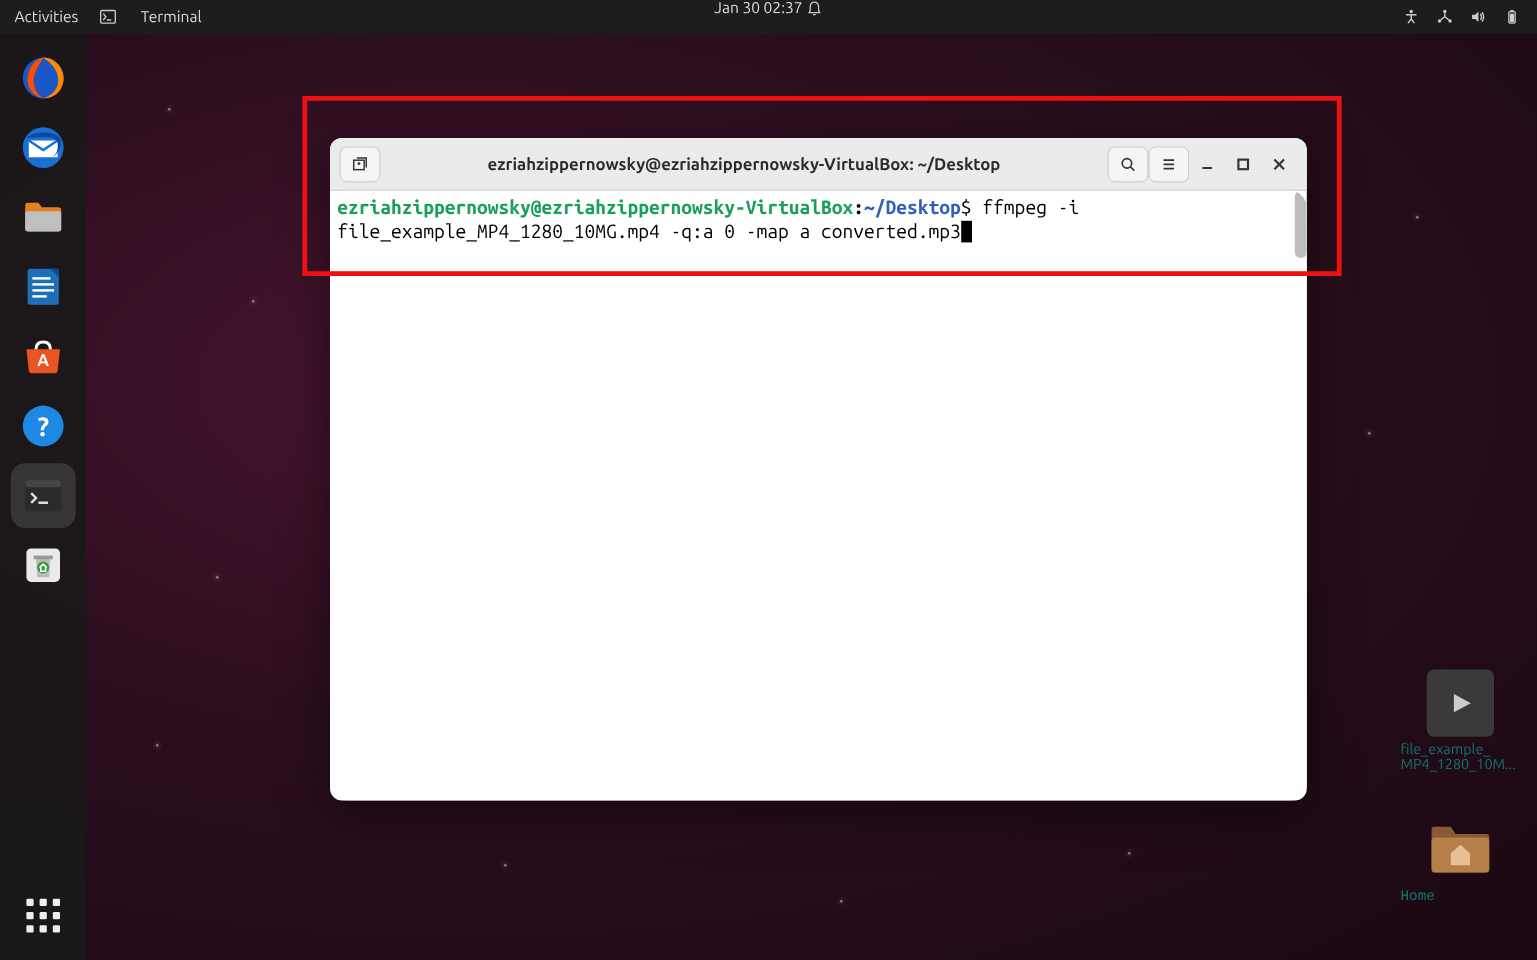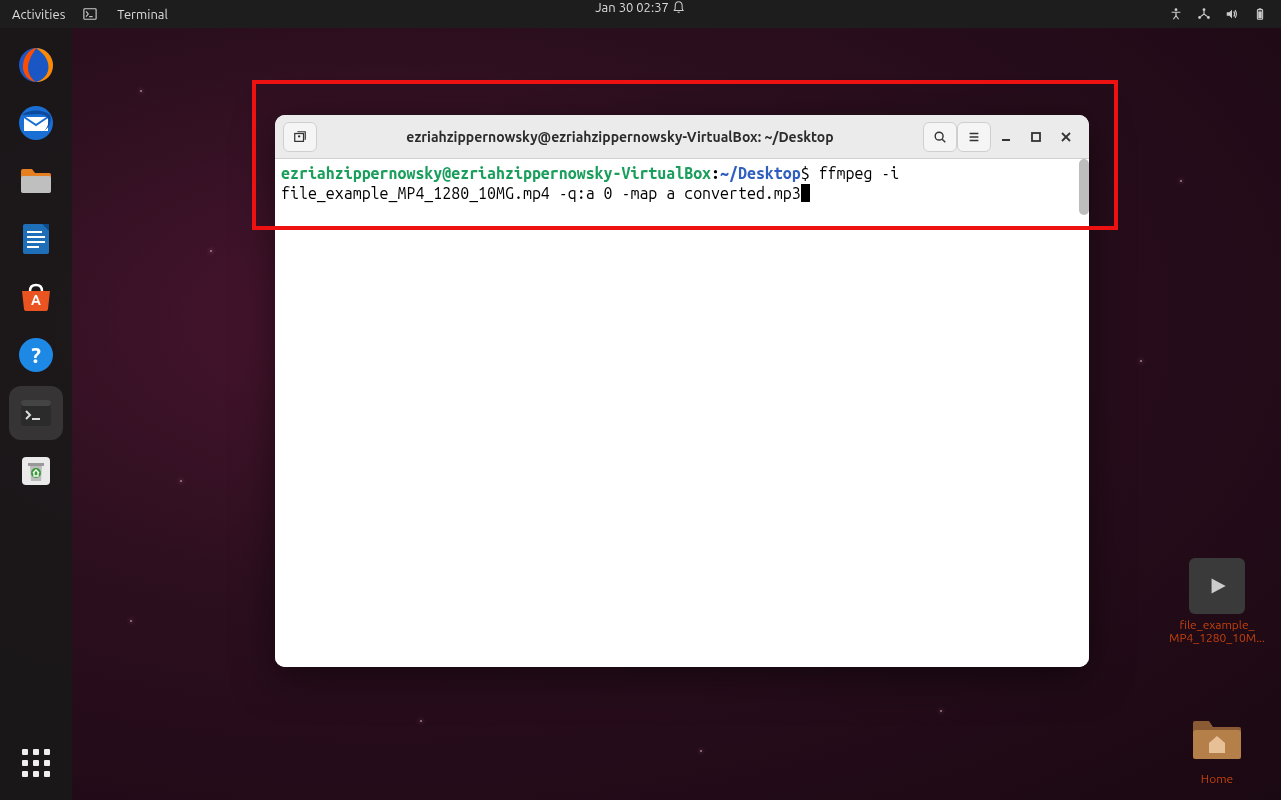--- a/index.html
+++ b/index.html
@@ -71,23 +71,23 @@
   align-content: center;
   justify-content: center;
   margin-bottom: 10px;
 }
 .app-grid span { background: #eee; border-radius: 1px; }
 
 
 .desktop-icon {
   position: absolute;
   width: 100px;
-  text-align: center;
+  text-align: left;
   font-size: 12px;
-  color: #c2410c;
+  color: #0f766e;
 }
 .desktop-icon .thumb {
   width: 56px; height: 56px;
   margin: 0 auto 4px;
   border-radius: 6px;
   display: flex;
   align-items: center;
   justify-content: center;
 }
 .desktop-icon .label {
@@ -164,20 +164,21 @@
 .term-body {
   flex: 1;
   background: #fff;
   font-family: "Ubuntu Mono", "Courier New", monospace;
   font-size: 16px;
   line-height: 20px;
   padding: 4px 6px;
   color: #000;
   position: relative;
   overflow: hidden;
+  border-radius: 14px;
 }
 .term-body .scrollbar {
   position: absolute;
   right: 0; top: 0;
   width: 10px; height: 56px;
   background: #bdbdbd;
   border-radius: 5px;
 }
 .prompt-user { color: #1a9e5c; font-weight: bold; }
 .prompt-colon { color: #000; font-weight: bold; }
@@ -333,21 +334,21 @@
 <div class="desktop-icon" style="right:14px; top:558px;">
   <div class="thumb" style="background:#3a3a3a;">
     <svg width="26" height="26" viewBox="0 0 24 24">
         <polygon points="7,5 20,12 7,19" fill="#ccc"></polygon>
       </svg>
   </div>
   <div class="label">file_example_</div>
   <div class="label">MP4_1280_10M...</div>
 </div>
 
-<div class="desktop-icon" style="right:14px; top:712px;">
+<div class="desktop-icon" style="right:14px; top:680px;font-family:Liberation Mono, monospace;">
   <div class="thumb" style="background:transparent;">
     <svg width="52" height="46" viewBox="0 0 52 46">
         <path d="M2 12 L2 6 Q2 4 4 4 L18 4 L22 10 L48 10 Q50 10 50 12 L50 40 Q50 42 48 42 L4 42 Q2 42 2 40 Z" fill="#8a5a34"></path>
         <rect x="2" y="13" width="48" height="29" rx="3" fill="#b57f4a"></rect>
         <path d="M18 36 L18 26 L26 19 L34 26 L34 36 Z" fill="#e8c097"></path>
       </svg>
   </div>
   <div class="label">Home</div>
 </div>
 

